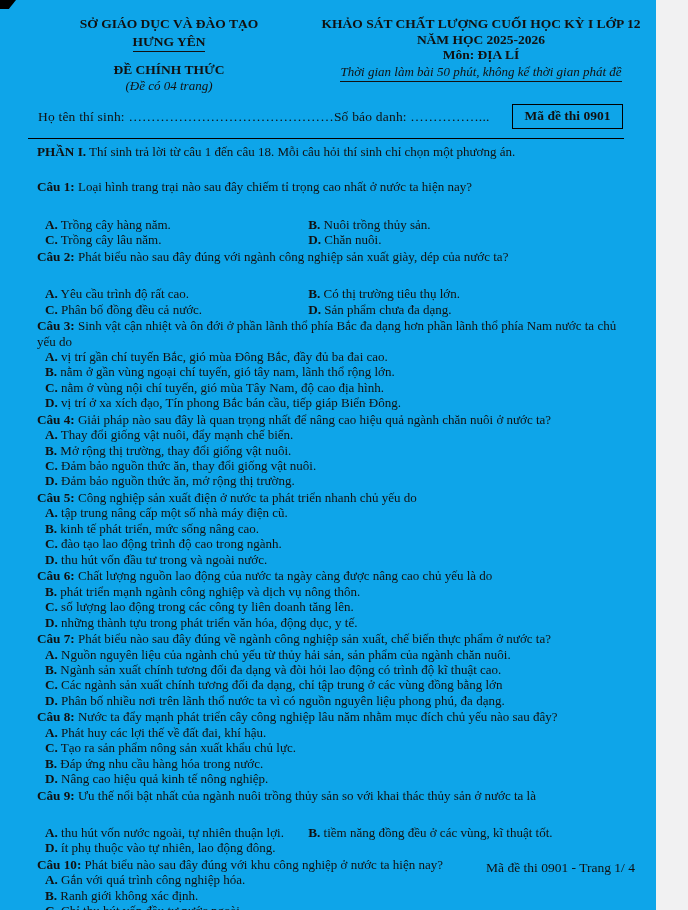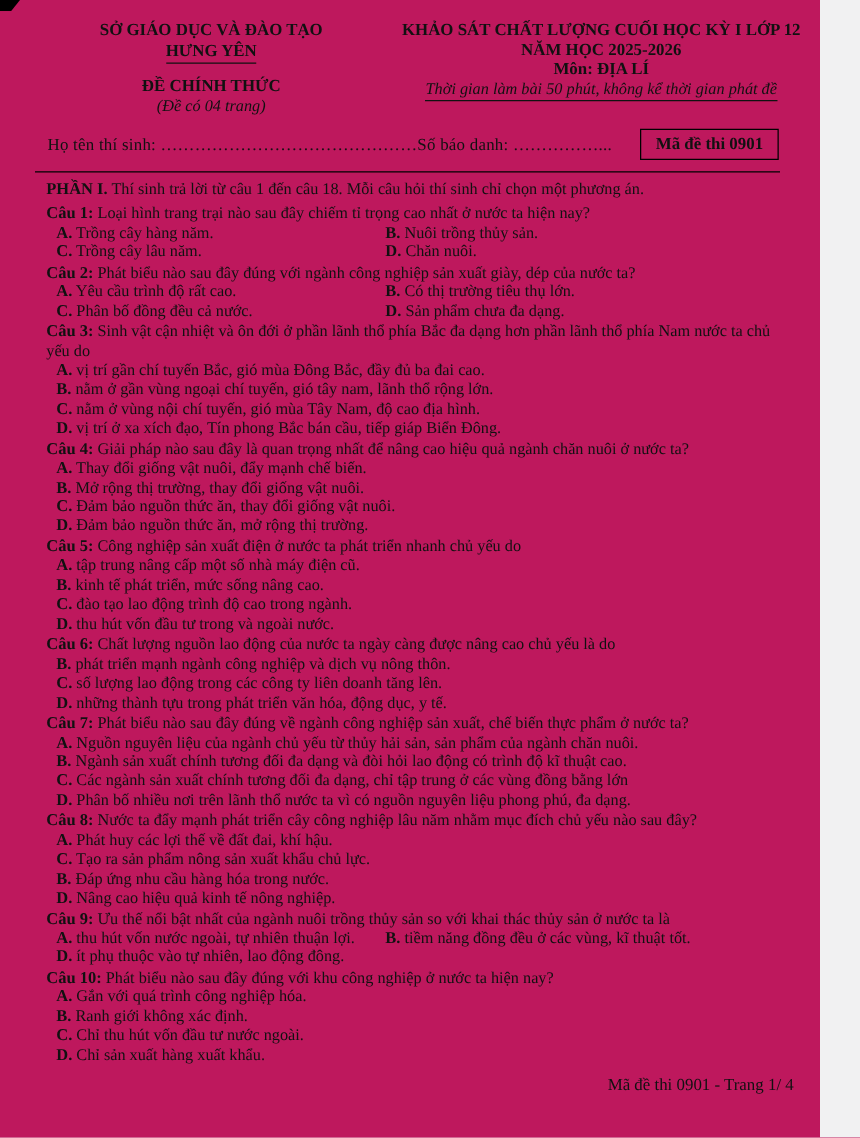--- a/index.html
+++ b/index.html
@@ -5,21 +5,21 @@
   html,body{margin:0;padding:0;}
   body{
     width:688px;height:910px;position:relative;overflow:hidden;
     background:#f1f1f2;
     font-family:"Liberation Serif","DejaVu Serif",serif;
     color:#111;
     -webkit-font-smoothing:antialiased;
   }
   .page{
     position:absolute;left:0;top:0;width:656px;height:910px;
-    background:#be185d;
+    background:#0ea5e9;
   }
   .corner-mark{
     position:absolute;left:0;top:0;width:16px;height:9px;
     background:#000;
     clip-path:polygon(0 0,100% 0,55% 100%,0 100%);
   }
   .header{
     display:flex;
     padding:16px 6px 0 26px;
   }
@@ -47,28 +47,28 @@
     white-space:nowrap;
   }
   .rule{
     border:none;border-top:1.6px solid #000;
     margin:9px 32px 0 28px;
   }
   .content{
     padding:5px 34px 0 37px;
     font-size:13px;line-height:15.4px;
   }
-  .intro{margin-bottom:4px;}
+  .intro{margin-bottom:20px;}
   .intro b{font-size:13.2px;}
   .question{margin-top:1.2px;}
   .stem{margin-left:0;}
   .stem b{font-size:13.2px;}
   .opts{margin:0;}
   .opt{padding-left:8px;}
-  .opts.cols2{display:grid;grid-template-columns:45% 55%;}
+  .opts.cols2{display:grid;grid-template-columns:45% 55%;margin-top:22px;}
   .opts.cols2 .opt{padding-left:8px;}
   b.letter{font-size:13.2px;}
   .footer{
     position:absolute;left:12px;top:860px;width:623px;
     text-align:right;font-size:13.5px;
   }
 </style>
 </head>
 <body>
 

